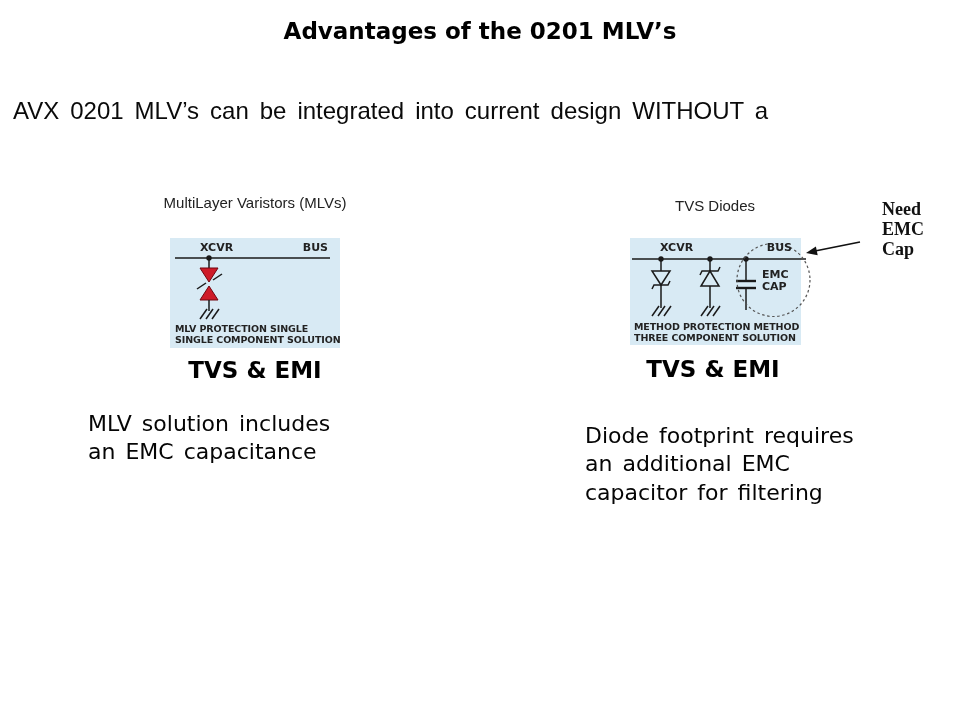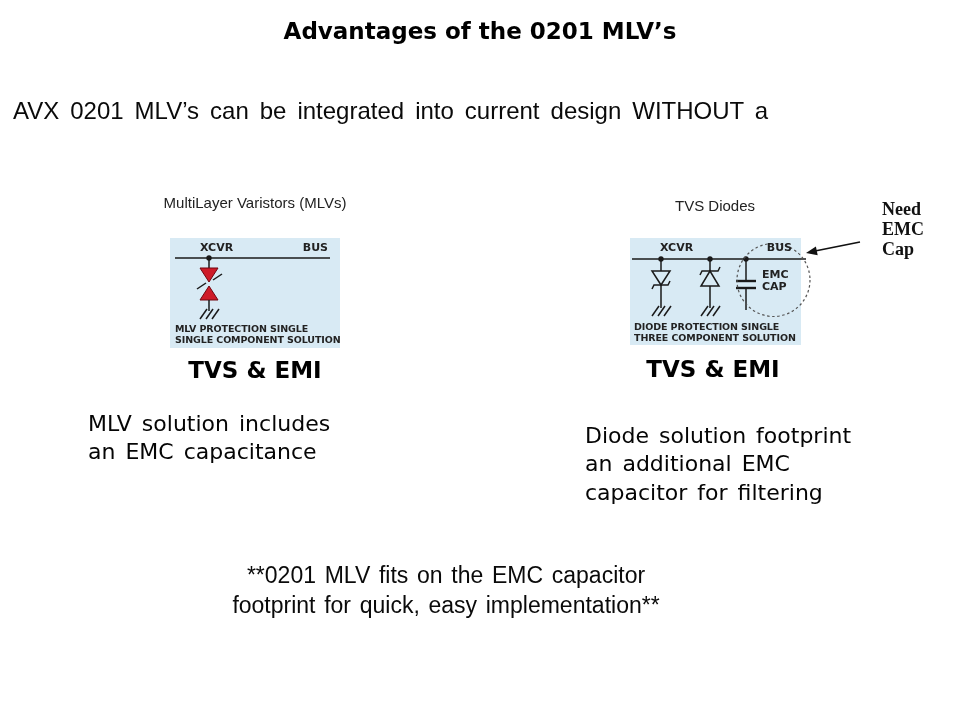--- a/index.html
+++ b/index.html
@@ -157,21 +157,21 @@
       </g>
       <circle class="dash-circle" cx="143.5" cy="42" r="36.5"></circle>
     </svg>
     <span class="pin-label pin-xcvr">XCVR</span>
     <span class="pin-label pin-bus-tvs">BUS</span>
     <div class="emc-cap-label">
       <div>EMC</div>
       <div>CAP</div>
     </div>
     <div class="method-text method-tvs">
-      <div>DIODE PROTECTION SINGLE</div>
+      <div>METHOD PROTECTION METHOD</div>
       <div>THREE COMPONENT SOLUTION</div>
     </div>
   </div>
 
   <div class="note">
     <div>Need</div>
     <div>EMC</div>
     <div>Cap</div>
   </div>
   <svg class="note-arrow" width="66" height="26" viewBox="0 0 66 26">
@@ -181,23 +181,19 @@
 
   <div class="caption caption-mlv">TVS &amp; EMI</div>
   <div class="caption caption-tvs">TVS &amp; EMI</div>
 
   <div class="desc desc-mlv">
     <div>MLV solution includes</div>
     <div>an EMC capacitance</div>
   </div>
 
   <div class="desc desc-tvs">
-    <div>Diode solution footprint</div>
+    <div>Diode footprint requires</div>
     <div>an additional EMC</div>
     <div>capacitor for filtering</div>
   </div>
 
-  <div class="footer">
-    <div>**0201 MLV fits on the EMC capacitor</div>
-    <div>footprint for quick, easy implementation**</div>
-  </div>
 
 </div>
 
 </body></html>

